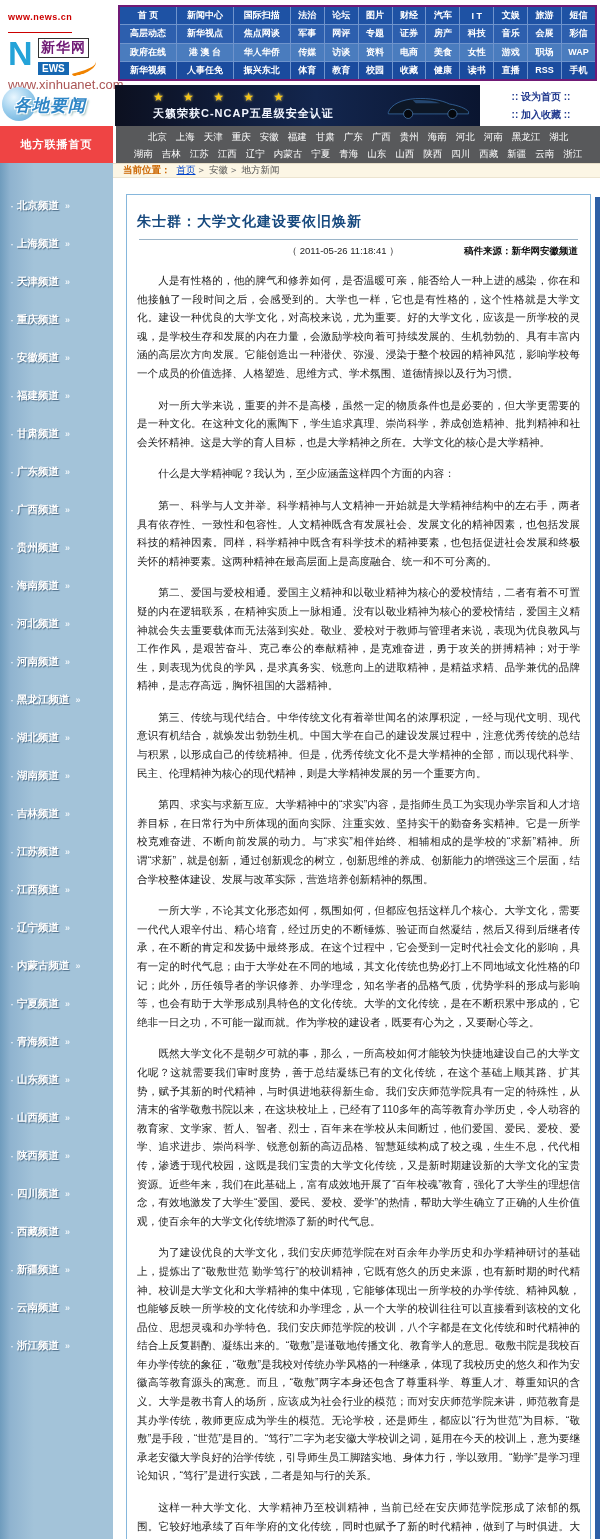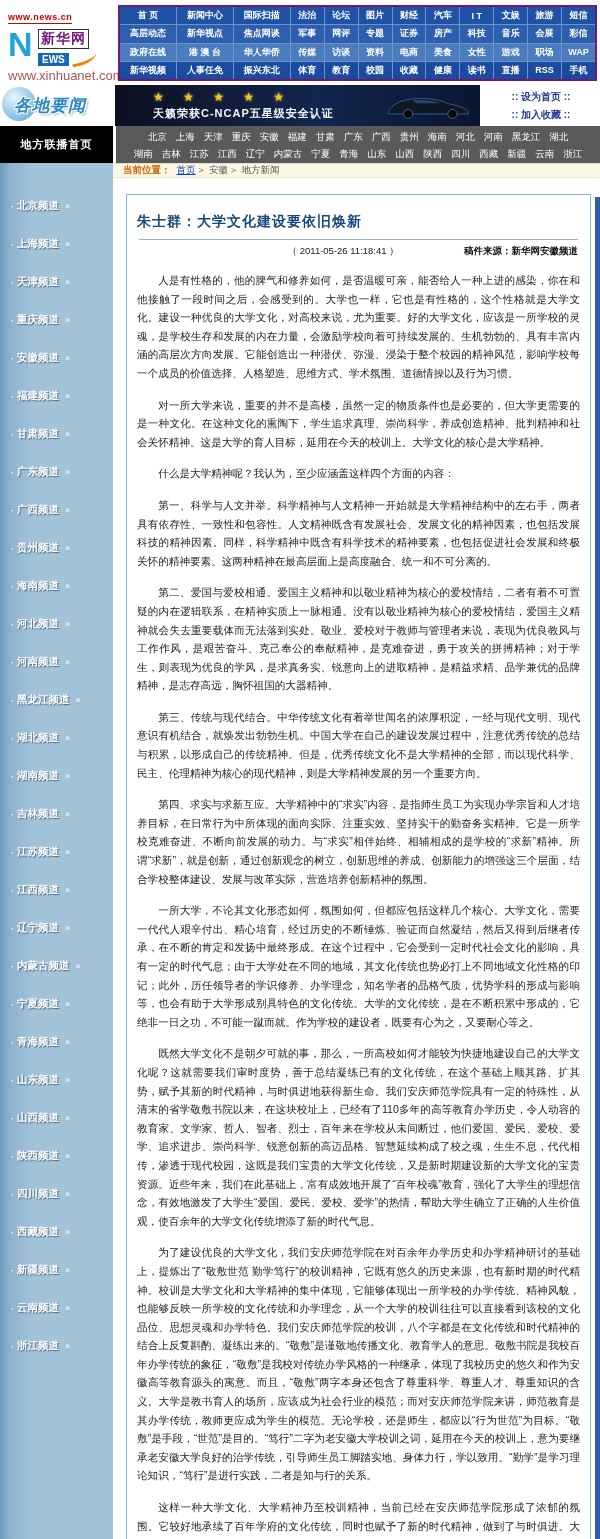--- a/index.html
+++ b/index.html
@@ -4,21 +4,21 @@
 <style>
   html,body{margin:0;padding:0;}
   body{
     width:600px;height:1539px;overflow:hidden;background:#fff;
     font-family:"Liberation Sans","DejaVu Sans",sans-serif;
     -webkit-font-smoothing:antialiased;
   }
   
   .hdr{height:85px;display:flex;background:#fff;}
   .logo{width:115px;padding:6px 4px 0 8px;box-sizing:border-box;}
-  .logo-url-top{color:#c00;font-size:9px;font-weight:bold;letter-spacing:.5px;border-bottom:1px solid #c00;display:inline-block;padding-bottom:1px;}
+  .logo-url-top{color:#c00;font-size:9px;font-weight:bold;letter-spacing:.5px;border-bottom:1px solid #c00;display:inline-block;padding-bottom:10px;}
   .nlogo{margin-top:2px;height:40px;position:relative;}
   .n-big{font-size:34px;font-weight:900;color:#24a3d8;line-height:36px;float:left;letter-spacing:-2px;}
   .n-right{margin-left:30px;padding-top:3px;}
   .n-cn{font-size:14px;font-weight:900;color:#701a75;letter-spacing:1px;border:1px solid #333;padding:0 2px;display:inline-block;background:#fff;}
   .n-ews{display:inline-block;background:#1668b2;color:#fff;font-size:10px;font-weight:bold;padding:1px 4px;margin-top:2px;}
   .n-swoosh{display:inline-block;width:26px;height:9px;border-bottom:3px solid #f08300;border-radius:0 0 100% 20%;transform:rotate(-12deg);margin-left:2px;vertical-align:middle;}
   .logo-url-bottom{clear:both;color:#a55;font-size:13px;margin-top:2px;}
   .topnav{flex:1;margin:5px 3px 4px 3px;border:2px solid #701a75;display:flex;flex-direction:column;}
   .navrow{flex:1;display:flex;border-bottom:1px solid #6f94cc;}
   .navrow:last-child{border-bottom:none;}
@@ -37,21 +37,21 @@
   .section-logo-text{position:absolute;left:14px;top:9px;font-size:17px;font-weight:900;font-style:italic;color:#2f86c6;letter-spacing:1px;white-space:nowrap;
     text-shadow:1px 1px 0 #fff,-1px -1px 0 #fff,1px -1px 0 #fff,-1px 1px 0 #fff,2px 2px 2px #9bb;}
   .ad{flex:1;margin:0 2px;background:linear-gradient(90deg,#0c1020 0%,#13264e 55%,#0a1530 100%);position:relative;display:flex;flex-direction:column;justify-content:center;padding-left:38px;box-sizing:border-box;}
   .ad-stars{color:#f5c518;font-size:12px;letter-spacing:8px;text-shadow:0 0 3px #ffe27a;line-height:14px;}
   .ad-text{color:#f2f6ff;font-size:11px;font-weight:bold;letter-spacing:1px;margin-top:2px;}
   .ad-car{position:absolute;right:6px;bottom:2px;}
   .quicklinks{width:118px;display:flex;flex-direction:column;align-items:center;justify-content:center;gap:4px;}
   .quicklinks a{color:#223a8f;font-size:10px;font-weight:bold;text-decoration:none;}
   
   .regionrow{height:37px;display:flex;background:#fff;}
-  .region-home{width:113px;background:#000000;color:#fff;font-size:11px;font-weight:bold;display:flex;align-items:center;justify-content:center;letter-spacing:1px;}
+  .region-home{width:113px;background:#ef4444;color:#fff;font-size:11px;font-weight:bold;display:flex;align-items:center;justify-content:center;letter-spacing:1px;}
   .region-bar{flex:1;margin-left:3px;background:#58595b;display:flex;flex-direction:column;justify-content:center;}
   .region-line{display:flex;justify-content:center;gap:9px;line-height:17px;}
   .region-line a{color:#fff;font-size:9.5px;text-decoration:none;white-space:nowrap;}
   
   .content{display:flex;height:1376px;position:relative;}
   .sidebar{width:113px;box-sizing:border-box;padding:24px 0 0 10px;
     background:linear-gradient(90deg,#6f9cbd 0%,#8fb3cf 9%,#a3c3d9 30%,#a3c3d9 100%);}
   .side-item{height:38px;display:flex;align-items:center;cursor:pointer;}
   .side-dot{color:#fff;font-size:12px;margin-right:3px;line-height:10px;}
   .side-item a{color:#fff;font-size:10.5px;font-weight:bold;text-decoration:none;text-shadow:1px 1px 1px rgba(50,80,110,.75);white-space:nowrap;}
@@ -381,21 +381,21 @@
 
     <div class="article-box">
       <h1 class="art-title">朱士群：大学文化建设要依旧焕新</h1>
       <hr class="art-rule">
       <div class="art-meta">
         <span class="art-date">（ 2011-05-26 11:18:41 ）</span>
         <span class="art-source">稿件来源：新华网安徽频道</span>
       </div>
       <div class="paras">
           <p>人是有性格的，他的脾气和修养如何，是否温暖可亲，能否给人一种上进的感染，你在和他接触了一段时间之后，会感受到的。大学也一样，它也是有性格的，这个性格就是大学文化。建设一种优良的大学文化，对高校来说，尤为重要。好的大学文化，应该是一所学校的灵魂，是学校生存和发展的内在力量，会激励学校向着可持续发展的、生机勃勃的、具有丰富内涵的高层次方向发展。它能创造出一种潜伏、弥漫、浸染于整个校园的精神风范，影响学校每一个成员的价值选择、人格塑造、思维方式、学术氛围、道德情操以及行为习惯。</p>
-          <p>对一所大学来说，重要的并不是高楼，虽然一定的物质条件也是必要的，但大学更需要的是一种文化。在这种文化的熏陶下，学生追求真理、崇尚科学，养成创造精神、批判精神和社会关怀精神。这是大学的育人目标，延用在今天的校训上。大学文化的核心是大学精神。</p>
+          <p>对一所大学来说，重要的并不是高楼，虽然一定的物质条件也是必要的，但大学更需要的是一种文化。在这种文化的熏陶下，学生追求真理、崇尚科学，养成创造精神、批判精神和社会关怀精神。这是大学的育人目标，也是大学精神之所在。大学文化的核心是大学精神。</p>
           <p>什么是大学精神呢？我认为，至少应涵盖这样四个方面的内容：</p>
           <p>第一、科学与人文并举。科学精神与人文精神一开始就是大学精神结构中的左右手，两者具有依存性、一致性和包容性。人文精神既含有发展社会、发展文化的精神因素，也包括发展科技的精神因素。同样，科学精神中既含有科学技术的精神要素，也包括促进社会发展和终极关怀的精神要素。这两种精神在最高层面上是高度融合、统一和不可分离的。</p>
           <p>第二、爱国与爱校相通。爱国主义精神和以敬业精神为核心的爱校情结，二者有着不可置疑的内在逻辑联系，在精神实质上一脉相通。没有以敬业精神为核心的爱校情结，爱国主义精神就会失去重要载体而无法落到实处。敬业、爱校对于教师与管理者来说，表现为优良教风与工作作风，是艰苦奋斗、克己奉公的奉献精神，是克难奋进，勇于攻关的拼搏精神；对于学生，则表现为优良的学风，是求真务实、锐意向上的进取精神，是精益求精、品学兼优的品牌精神，是志存高远，胸怀祖国的大器精神。</p>
           <p>第三、传统与现代结合。中华传统文化有着举世闻名的浓厚积淀，一经与现代文明、现代意识有机结合，就焕发出勃勃生机。中国大学在自己的建设发展过程中，注意优秀传统的总结与积累，以形成自己的传统精神。但是，优秀传统文化不是大学精神的全部，而以现代科学、民主、伦理精神为核心的现代精神，则是大学精神发展的另一个重要方向。</p>
           <p>第四、求实与求新互应。大学精神中的“求实”内容，是指师生员工为实现办学宗旨和人才培养目标，在日常行为中所体现的面向实际、注重实效、坚持实干的勤奋务实精神。它是一所学校克难奋进、不断向前发展的动力。与“求实”相伴始终、相辅相成的是学校的“求新”精神。所谓“求新”，就是创新，通过创新观念的树立，创新思维的养成、创新能力的增强这三个层面，结合学校整体建设、发展与改革实际，营造培养创新精神的氛围。</p>
           <p>一所大学，不论其文化形态如何，氛围如何，但都应包括这样几个核心。大学文化，需要一代代人艰辛付出、精心培育，经过历史的不断锤炼、验证而自然凝结，然后又得到后继者传承，在不断的肯定和发扬中最终形成。在这个过程中，它会受到一定时代社会文化的影响，具有一定的时代气息；由于大学处在不同的地域，其文化传统也势必打上不同地域文化性格的印记；此外，历任领导者的学识修养、办学理念，知名学者的品格气质，优势学科的形成与影响等，也会有助于大学形成别具特色的文化传统。大学的文化传统，是在不断积累中形成的，它绝非一日之功，不可能一蹴而就。作为学校的建设者，既要有心为之，又要耐心等之。</p>
           <p>既然大学文化不是朝夕可就的事，那么，一所高校如何才能较为快捷地建设自己的大学文化呢？这就需要我们审时度势，善于总结凝练已有的文化传统，在这个基础上顺其路、扩其势，赋予其新的时代精神，与时俱进地获得新生命。我们安庆师范学院具有一定的特殊性，从清末的省学敬敷书院以来，在这块校址上，已经有了110多年的高等教育办学历史，令人动容的教育家、文学家、哲人、智者、烈士，百年来在学校从未间断过，他们爱国、爱民、爱校、爱学、追求进步、崇尚科学、锐意创新的高迈品格、智慧延续构成了校之魂，生生不息，代代相传，渗透于现代校园，这既是我们宝贵的大学文化传统，又是新时期建设新的大学文化的宝贵资源。近些年来，我们在此基础上，富有成效地开展了“百年校魂”教育，强化了大学生的理想信念，有效地激发了大学生“爱国、爱民、爱校、爱学”的热情，帮助大学生确立了正确的人生价值观，使百余年的大学文化传统增添了新的时代气息。</p>
           <p>为了建设优良的大学文化，我们安庆师范学院在对百余年办学历史和办学精神研讨的基础上，提炼出了“敬敷世范 勤学笃行”的校训精神，它既有悠久的历史来源，也有新时期的时代精神。校训是大学文化和大学精神的集中体现，它能够体现出一所学校的办学传统、精神风貌，也能够反映一所学校的文化传统和办学理念，从一个大学的校训往往可以直接看到该校的文化品位、思想灵魂和办学特色。我们安庆师范学院的校训，八个字都是在文化传统和时代精神的结合上反复斟酌、凝练出来的。“敬敷”是谨敬地传播文化、教育学人的意思。敬敷书院是我校百年办学传统的象征，“敬敷”是我校对传统办学风格的一种继承，体现了我校历史的悠久和作为安徽高等教育源头的寓意。而且，“敬敷”两字本身还包含了尊重科学、尊重人才、尊重知识的含义。大学是教书育人的场所，应该成为社会行业的模范；而对安庆师范学院来讲，师范教育是其办学传统，教师更应成为学生的模范。无论学校，还是师生，都应以“行为世范”为目标。“敬敷”是手段，“世范”是目的。“笃行”二字为老安徽大学校训之词，延用在今天的校训上，意为要继承老安徽大学良好的治学传统，引导师生员工脚踏实地、身体力行，学以致用。“勤学”是学习理论知识，“笃行”是进行实践，二者是知与行的关系。</p>
           <p>这样一种大学文化、大学精神乃至校训精神，当前已经在安庆师范学院形成了浓郁的氛围。它较好地承续了百年学府的文化传统，同时也赋予了新的时代精神，做到了与时俱进。大学文化要有活力，离不开对旧有文化传统的继承，也离不开对时代风气的吸纳。因为大学的根本目的是育人，我们培养的人要想成为对社会和国家的有用之才，要求我们必须与时代同呼吸、与国家共奋进，只有这样，我们才能办好大学。（作者：安庆师范学院院长 朱士群教授）</p>
         </div>

